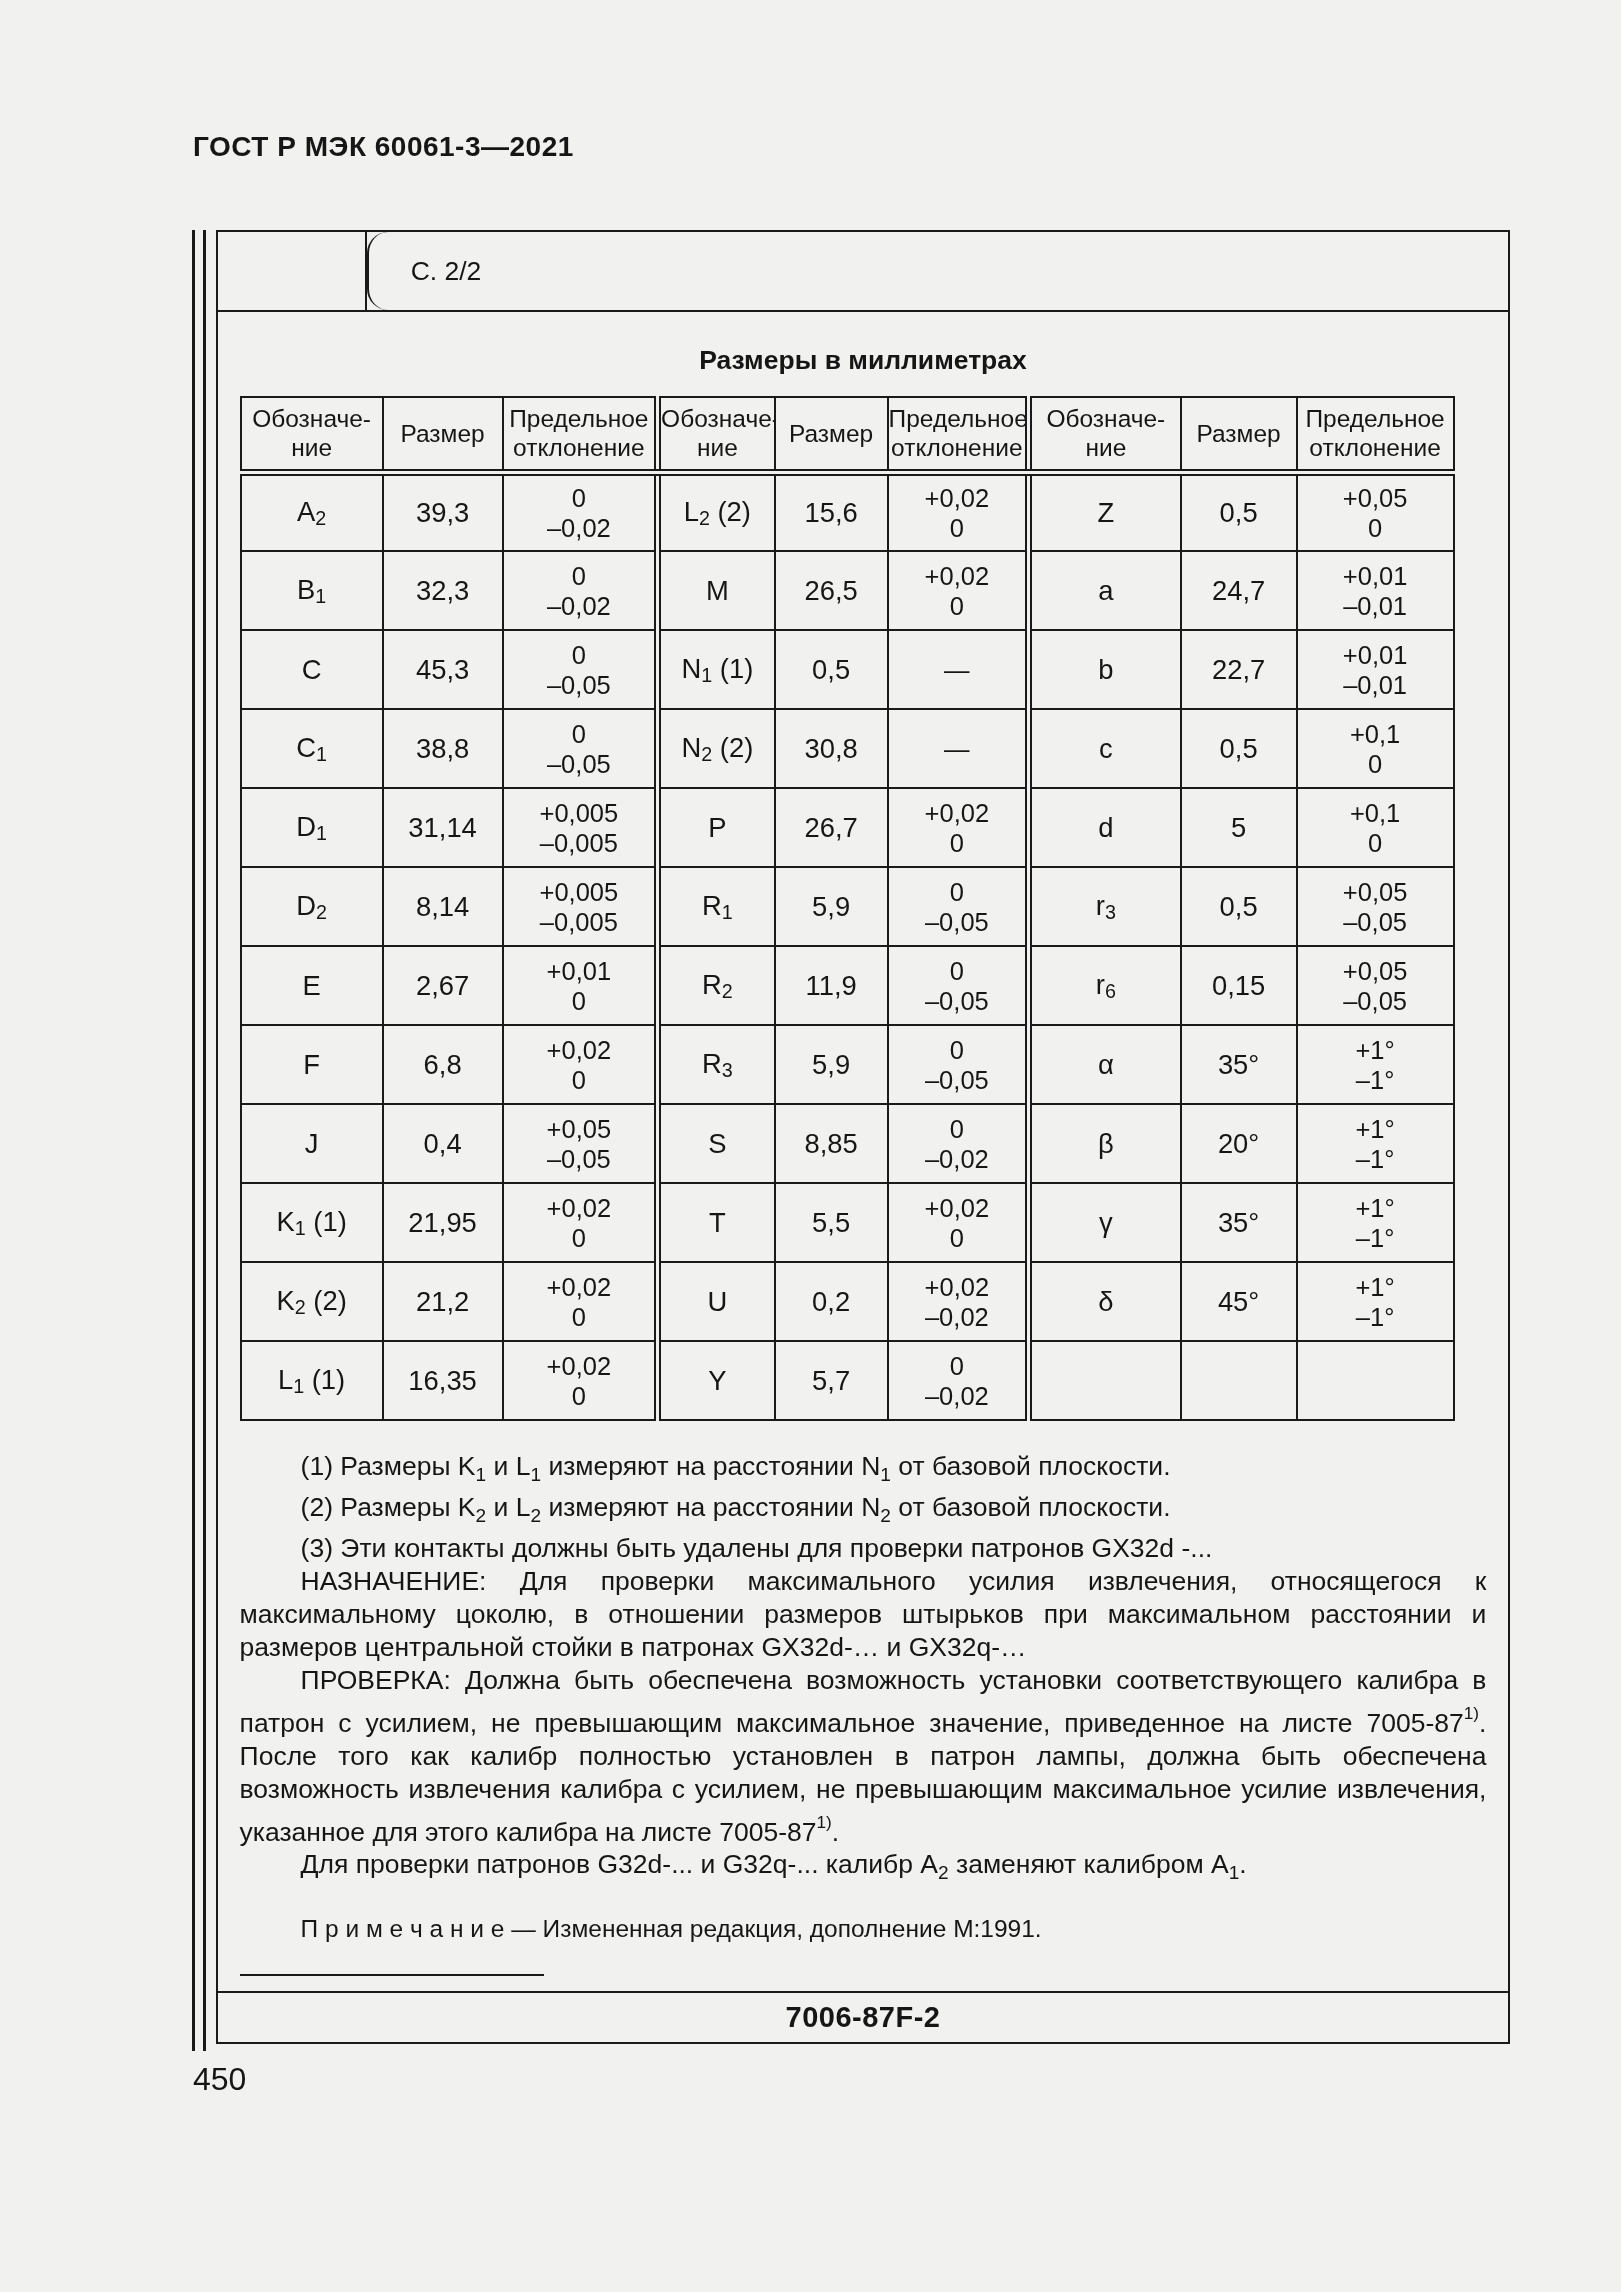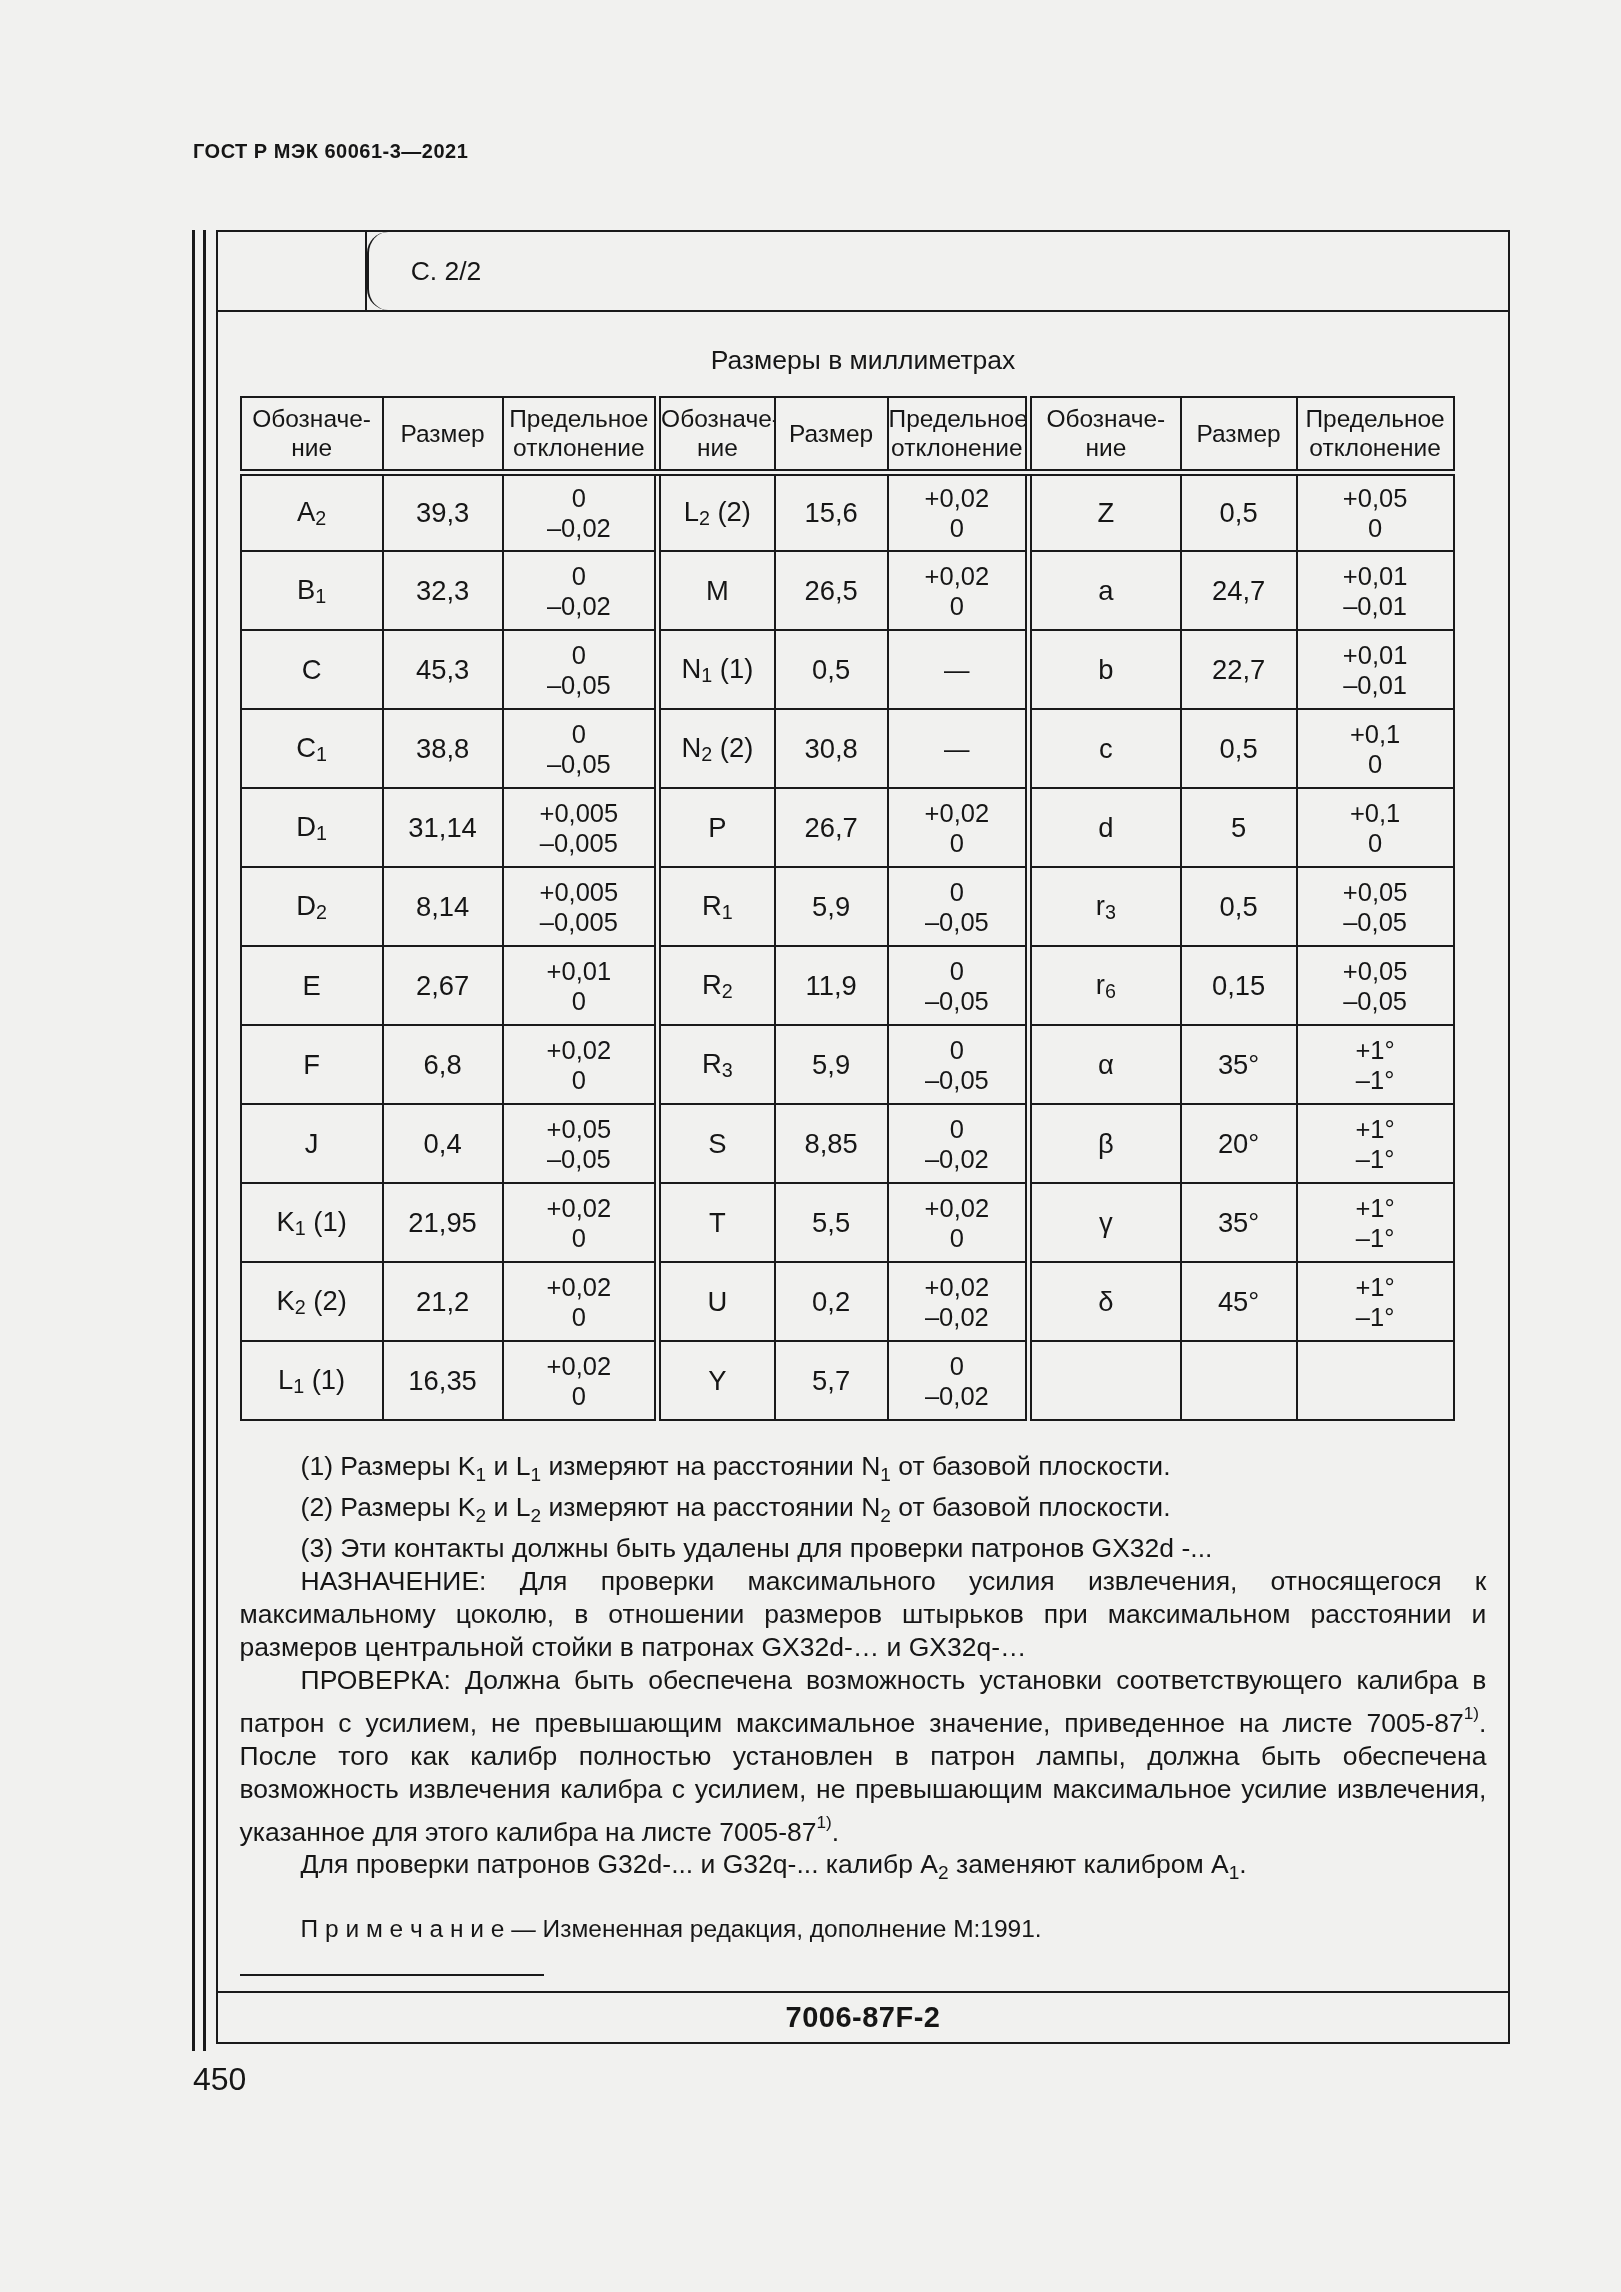--- a/index.html
+++ b/index.html
@@ -3,43 +3,43 @@
 <meta charset="utf-8">
 <style>
   html,body{margin:0;padding:0;}
   body{
     width:1621px;height:2293px;position:relative;
     background:#f1f1ef;color:#161616;
     font-family:"Liberation Sans","DejaVu Sans",sans-serif;
     -webkit-font-smoothing:antialiased;
   }
   .doc-header{
-    position:absolute;left:193px;top:140px;
-    font-size:20px;font-weight:bold;letter-spacing:0.5px;text-align:right;
+    position:absolute;left:193px;top:131px;
+    font-size:28px;font-weight:bold;letter-spacing:0.5px;text-align:right;
   }
   .spine-line{position:absolute;top:230px;width:2.9px;height:1821px;background:#1a1a1a;}
   .spine-1{left:192px;}
   .spine-2{left:203px;}
   .sheet-box{
     position:absolute;left:216px;top:230px;width:1294px;height:1814px;
     border:2.9px solid #1a1a1a;box-sizing:border-box;
     display:flex;flex-direction:column;
   }
   
   .title-strip{display:flex;height:78px;border-bottom:2.9px solid #1a1a1a;flex:0 0 auto;}
   .title-cell-empty{width:147px;border-right:2.9px solid #1a1a1a;flex:0 0 auto;}
   .title-cell-main{
     flex:1 1 auto;display:flex;flex-direction:column;justify-content:center;
     text-align:center;font-weight:bold;font-size:26.5px;line-height:34px;
   }
   .title-cell-page{
     width:154px;flex:0 0 auto;border-left:2.9px solid #1a1a1a;
     display:flex;align-items:center;justify-content:center;font-size:26.5px;border-radius:21px;
   }
-  .units-line{margin-top:33px;text-align:center;font-size:26.5px;flex:0 0 auto;}
+  .units-line{margin-top:33px;text-align:center;font-size:26.5px;flex:0 0 auto;font-weight:bold;}
   
   #dims-table{
     margin:19.6px 0 0 21.6px;width:1147px;flex:0 0 auto;
     border-collapse:collapse;table-layout:fixed;
     border:2.9px solid #1a1a1a;
   }
   #dims-table th,#dims-table td{
     border-top:2.9px solid #1a1a1a;border-bottom:2.9px solid #1a1a1a;
     border-left:2px solid #1a1a1a;border-right:2px solid #1a1a1a;
     text-align:center;vertical-align:middle;padding:0;

